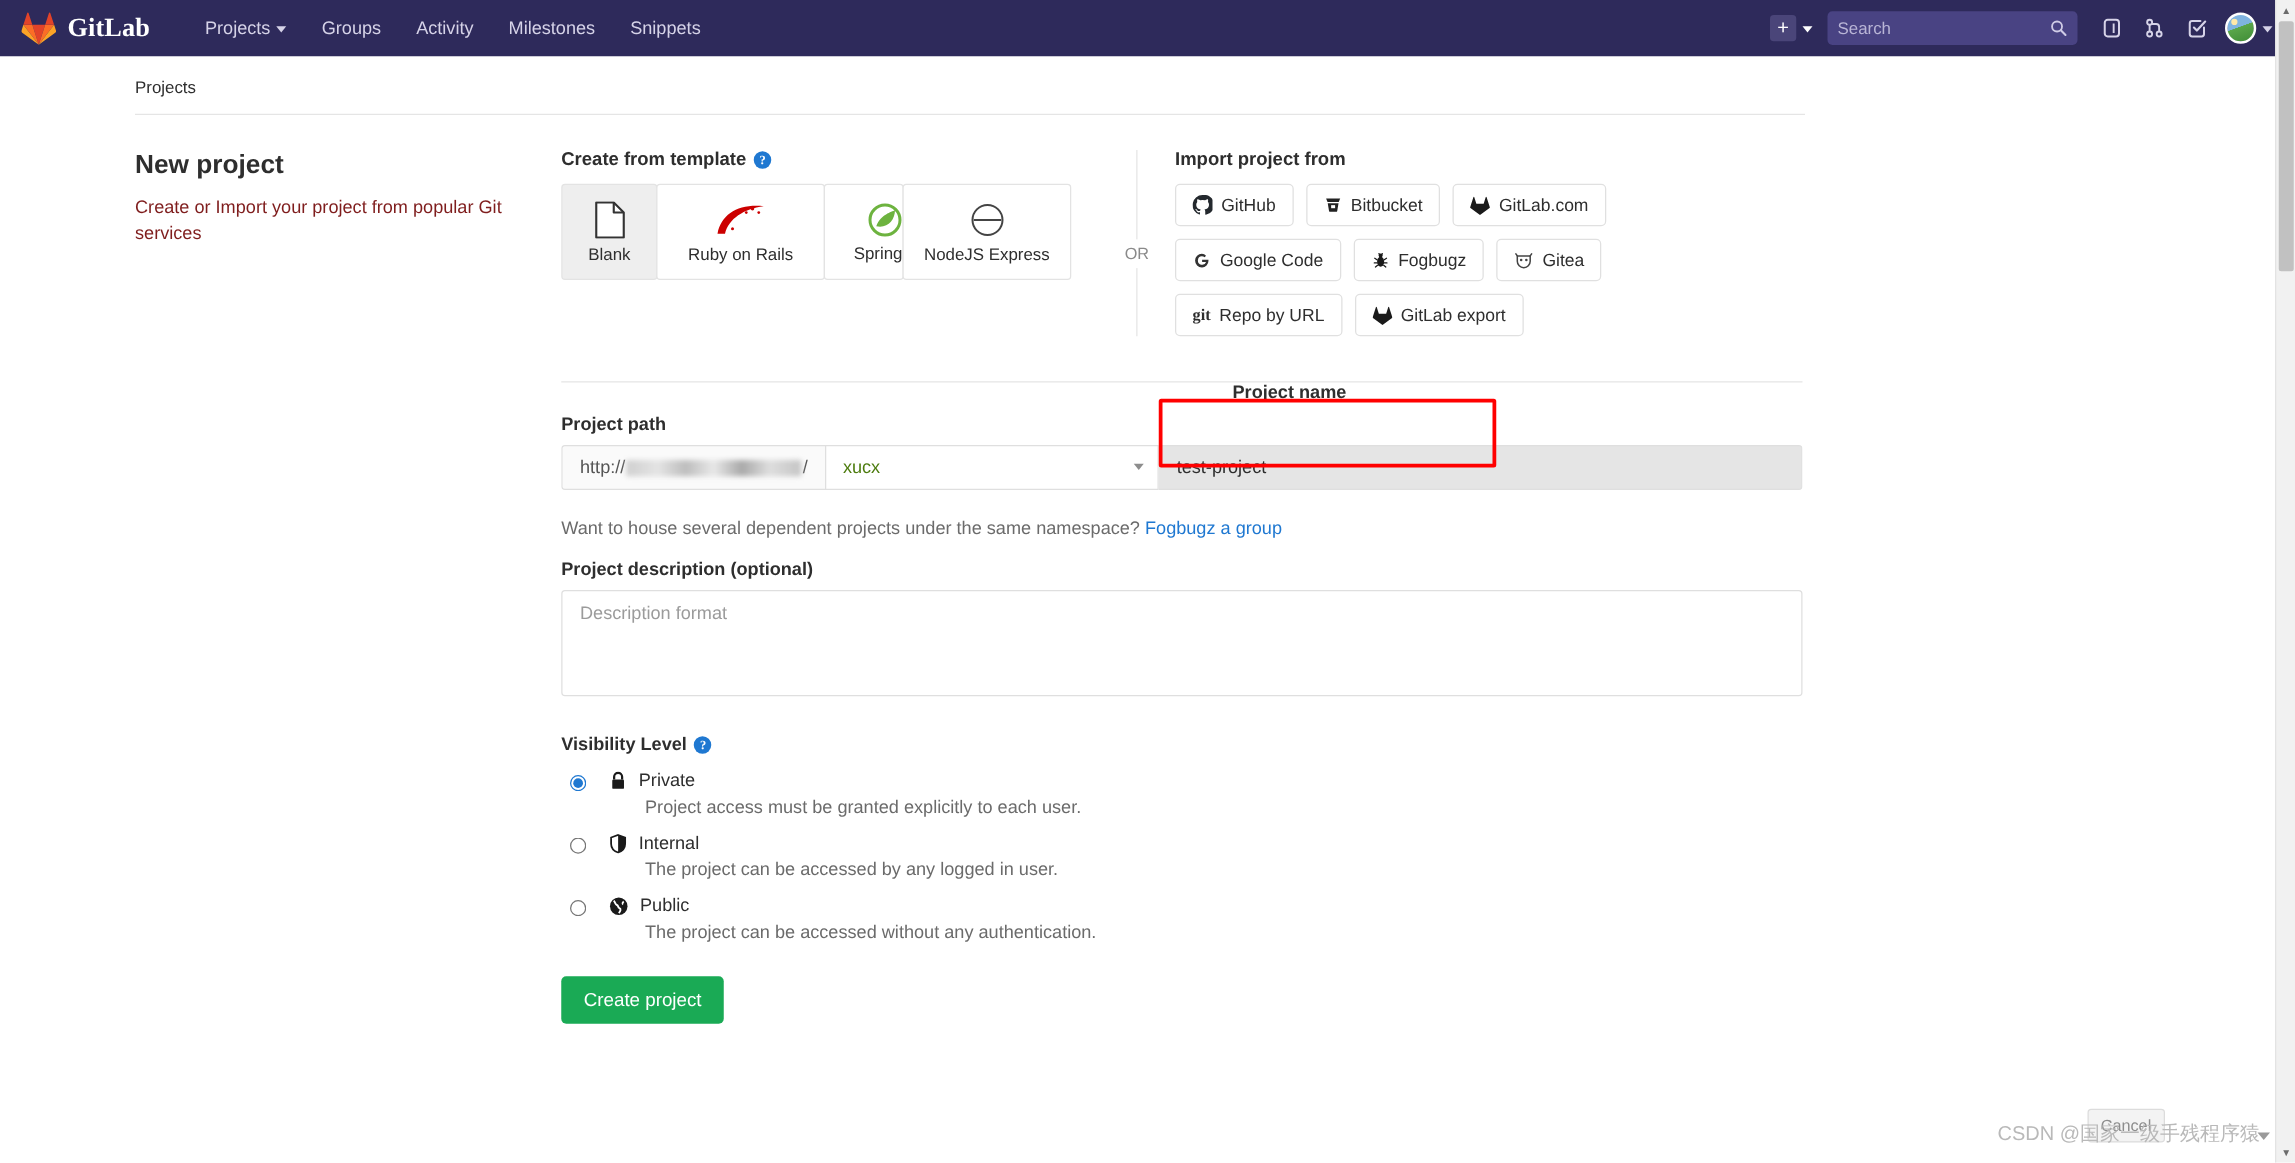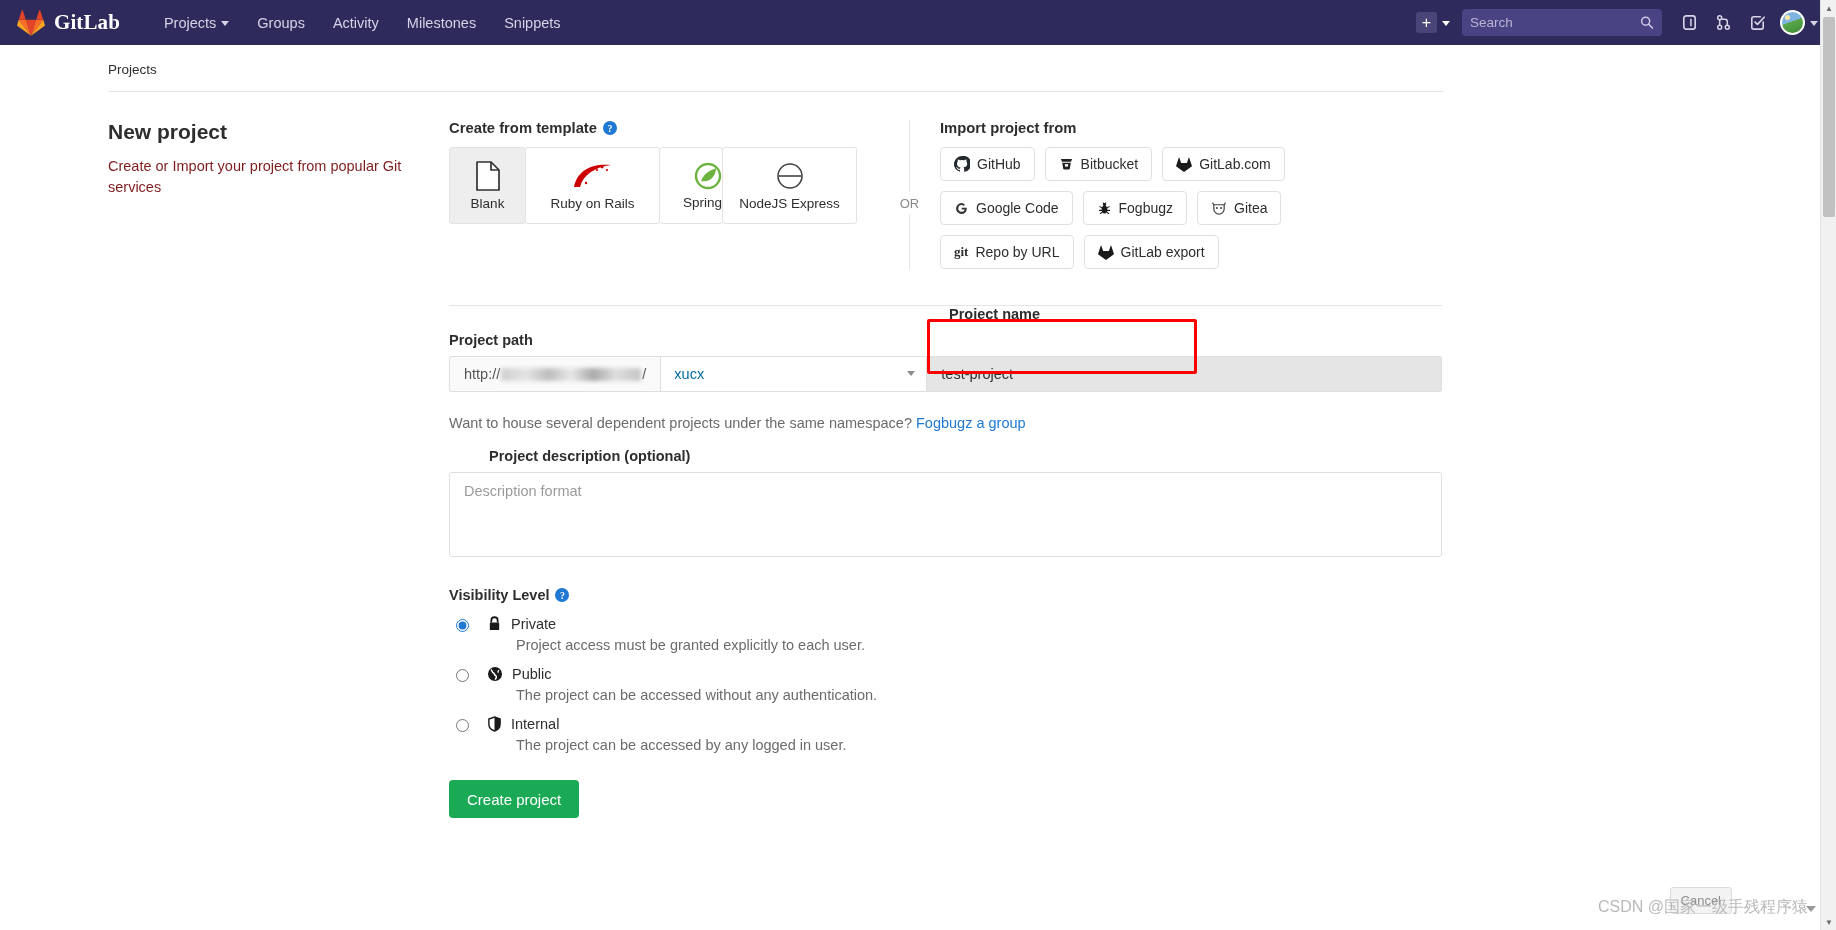--- a/index.html
+++ b/index.html
@@ -169,49 +169,49 @@
     display: inline-block; height: 13px; width: 140px; margin: 0 1px;
     background: linear-gradient(90deg,#cfcfcf 0%,#e4e4e4 18%,#bdbdbd 34%,
       #e8e8e8 50%,#a9a9a9 66%,#dedede 82%,#c4c4c4 100%);
     filter: blur(2.2px); vertical-align: middle; border-radius: 1px;
   }
   .select-wrap {
     position: relative; width: 267px;
   }
   .path-select {
     width: 267px; height: 36px; border: 1px solid #dfdfdf; background: #fff;
-    font-size: 14.5px; color: #0369a1; padding: 0 13px;
+    font-size: 14.5px; color: #4d7c0f; padding: 0 13px;
     font-family: "Liberation Sans", sans-serif; appearance: none;
     border-radius: 0; cursor: pointer; outline: 0;
   }
   .sel-caret {
     position: absolute; right: 12px; top: 15px; width: 0; height: 0;
     border-left: 4.5px solid transparent; border-right: 4.5px solid transparent;
     border-top: 5px solid #8d8d8d; pointer-events: none;
   }
   .name-input {
     flex: 1; height: 36px; border: 1px solid #dfdfdf; border-left: 0;
     padding: 0 14px; font-size: 14.5px; color: #2e2e2e; outline: 0;
     font-family: "Liberation Sans", sans-serif; border-radius: 0 3px 3px 0;
     background: #e5e5e5;
   }
   .name-label-abs {
-    position: absolute; left: 500px; top: 0; font-size: 14.5px;
+    position: absolute; left: 537px; top: 0; font-size: 14.5px;
     font-weight: 700; color: #2e2e2e;
   }
   .red-highlight {
     position: absolute; left: 478px; top: 13px; width: 270px; height: 55px;
     border: 3px solid #ff0000; border-radius: 2px; pointer-events: none;
     z-index: 5;
   }
   .namespace-hint {
     margin-top: 23px; font-size: 14.5px; color: #6b6b6b;
   }
   .namespace-hint a { color: #1f78d1; text-decoration: none; cursor: pointer; }
-  .desc-label { margin-top: 17px; margin-left: 40px; }
+  .desc-label { margin-top: 17px; }
   .desc-area {
     width: 993px; height: 85px; border: 1px solid #dfdfdf; border-radius: 3px;
     padding: 10px 14px; font-size: 14.5px; color: #2e2e2e; resize: none;
     font-family: "Liberation Sans", sans-serif; outline: 0;
   }
   .desc-area::placeholder { color: #9b9b9b; }
   .vis-title { margin-top: 26px; }
   .vis-opt { display: flex; margin-top: 13px; }
   .vis-radio {
     width: 13px; height: 13px; margin: 3px 18px 0 7px; cursor: pointer;
@@ -518,44 +518,44 @@
           </div>
           <div class="vis-desc">Project access must be granted explicitly to each user.</div>
         </div>
       </div>
 
       
       <div class="vis-opt">
         <input class="vis-radio" type="radio" name="visibility" style="">
         <div class="vis-body">
           <div class="vis-head">
-            <svg width="16" height="16" viewBox="0 0 16 16">
-              <circle cx="8" cy="8" r="7" fill="#1a1a1a"></circle>
-              <path d="M4 3.5 C5.5 5 5 6.5 6.5 7 C8 7.5 7 9 8.5 9.5 C10 10 9.5 12 8 13.5" fill="none" stroke="#fff" stroke-width="1.5"></path>
-              <path d="M12 4.2 C11 5 10.5 6 11.5 6.6" fill="none" stroke="#fff" stroke-width="1.3"></path>
-            </svg>
-            <span class="vis-name">Public</span>
-          </div>
-          <div class="vis-desc">The project can be accessed without any authentication.</div>
+            <svg width="15" height="16" viewBox="0 0 16 17">
+              <path d="M8 1 L14 3.2 V8.5 C14 12.2 11.3 14.9 8 16 C4.7 14.9 2 12.2 2 8.5 V3.2 Z" fill="#1a1a1a"></path>
+              <path d="M8 1 L2 3.2 V8.5 C2 12.2 4.7 14.9 8 16 Z" fill="#fff"></path>
+              <path d="M8 1 L14 3.2 V8.5 C14 12.2 11.3 14.9 8 16 C4.7 14.9 2 12.2 2 8.5 V3.2 Z" fill="none" stroke="#1a1a1a" stroke-width="1.5"></path>
+            </svg>
+            <span class="vis-name">Internal</span>
+          </div>
+          <div class="vis-desc">The project can be accessed by any logged in user.</div>
         </div>
       </div>
 
       
       <div class="vis-opt">
         <input class="vis-radio" type="radio" name="visibility" style="">
         <div class="vis-body">
           <div class="vis-head">
-            <svg width="15" height="16" viewBox="0 0 16 17">
-              <path d="M8 1 L14 3.2 V8.5 C14 12.2 11.3 14.9 8 16 C4.7 14.9 2 12.2 2 8.5 V3.2 Z" fill="#1a1a1a"></path>
-              <path d="M8 1 L2 3.2 V8.5 C2 12.2 4.7 14.9 8 16 Z" fill="#fff"></path>
-              <path d="M8 1 L14 3.2 V8.5 C14 12.2 11.3 14.9 8 16 C4.7 14.9 2 12.2 2 8.5 V3.2 Z" fill="none" stroke="#1a1a1a" stroke-width="1.5"></path>
-            </svg>
-            <span class="vis-name">Internal</span>
-          </div>
-          <div class="vis-desc">The project can be accessed by any logged in user.</div>
+            <svg width="16" height="16" viewBox="0 0 16 16">
+              <circle cx="8" cy="8" r="7" fill="#1a1a1a"></circle>
+              <path d="M4 3.5 C5.5 5 5 6.5 6.5 7 C8 7.5 7 9 8.5 9.5 C10 10 9.5 12 8 13.5" fill="none" stroke="#fff" stroke-width="1.5"></path>
+              <path d="M12 4.2 C11 5 10.5 6 11.5 6.6" fill="none" stroke="#fff" stroke-width="1.3"></path>
+            </svg>
+            <span class="vis-name">Public</span>
+          </div>
+          <div class="vis-desc">The project can be accessed without any authentication.</div>
         </div>
       </div>
 
       <button class="create-btn">Create project</button>
 
     </div>
   </div>
 </div>
 
 <div class="cancel-tip">Cancel</div>

